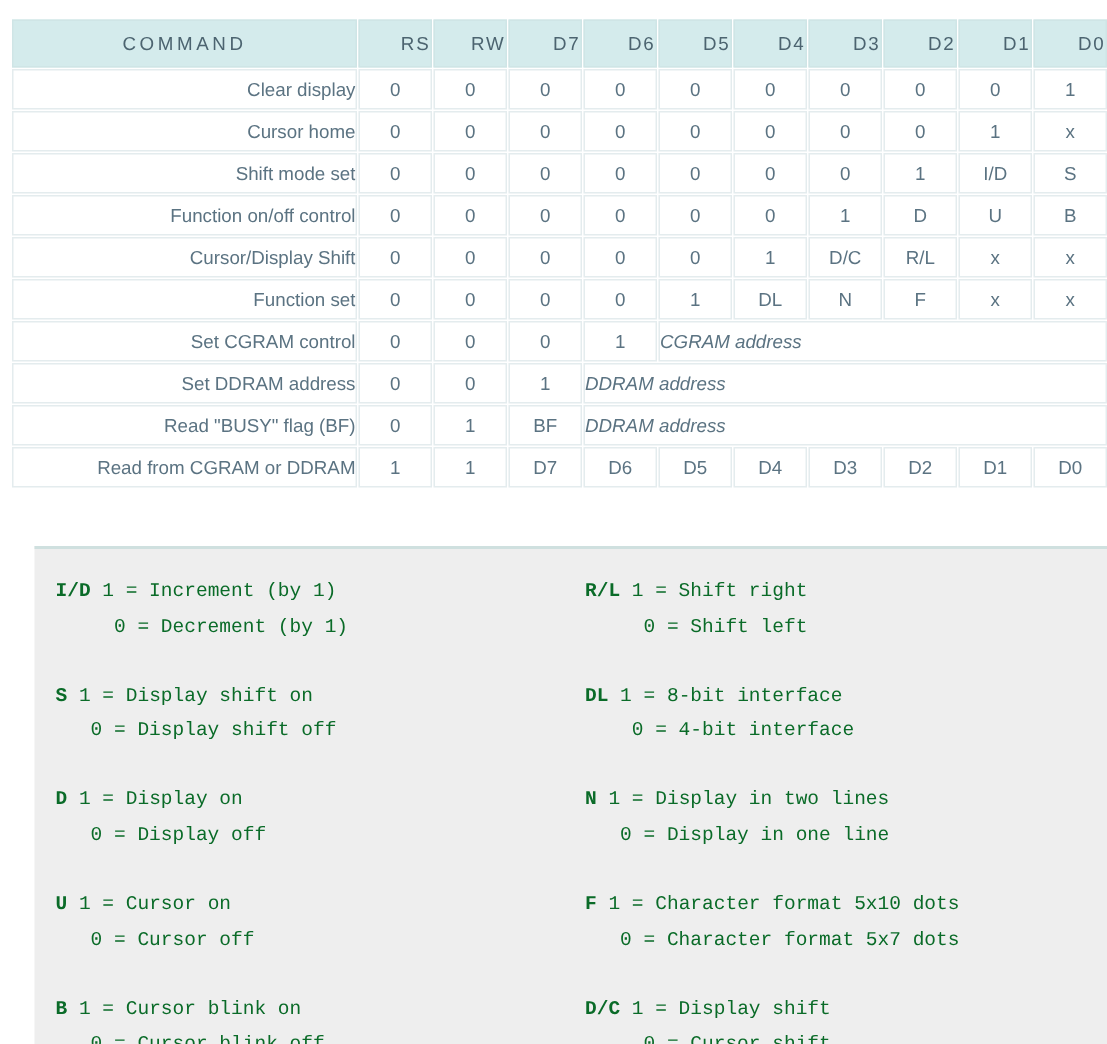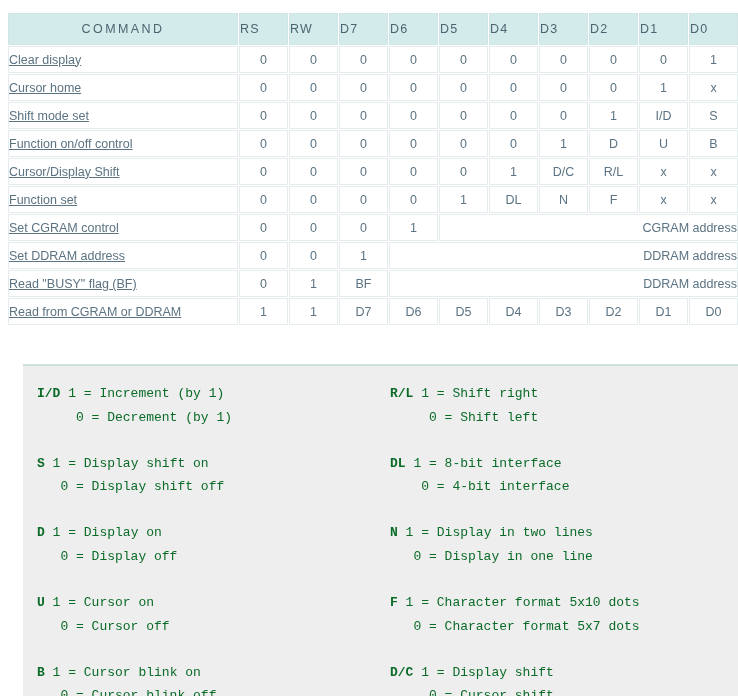--- a/index.html
+++ b/index.html
@@ -40,38 +40,38 @@
     color:#4c6470;
     height:30px;
     font-size:12.5px;
   }
   th.h-command{
     letter-spacing:2.4px;
     text-align:center;
   }
   th.h-bit{
     letter-spacing:1.2px;
-    text-align:left;
+    text-align:right;
   }
   td.cmd-name{
-    text-align:left;
+    text-align:right;
     padding-right:14px;
     font-size:12.7px;
     color:#5b7382;
-    text-decoration:underline;
   }
   td.bit{
     text-align:center;
     font-size:12.5px;
     color:#64798a;
   }
   td.span-cell{
-    text-align:right;
+    text-align:left;
     font-size:12.7px;
     color:#5b7382;
+    font-style:italic;
   }
 
   
   .legend{
     position:absolute;
     left:23px;top:364px;
     width:731px;height:332px;
     background:#eeeeee;
     border-top:2px solid #cfe0df;
     box-sizing:border-box;

